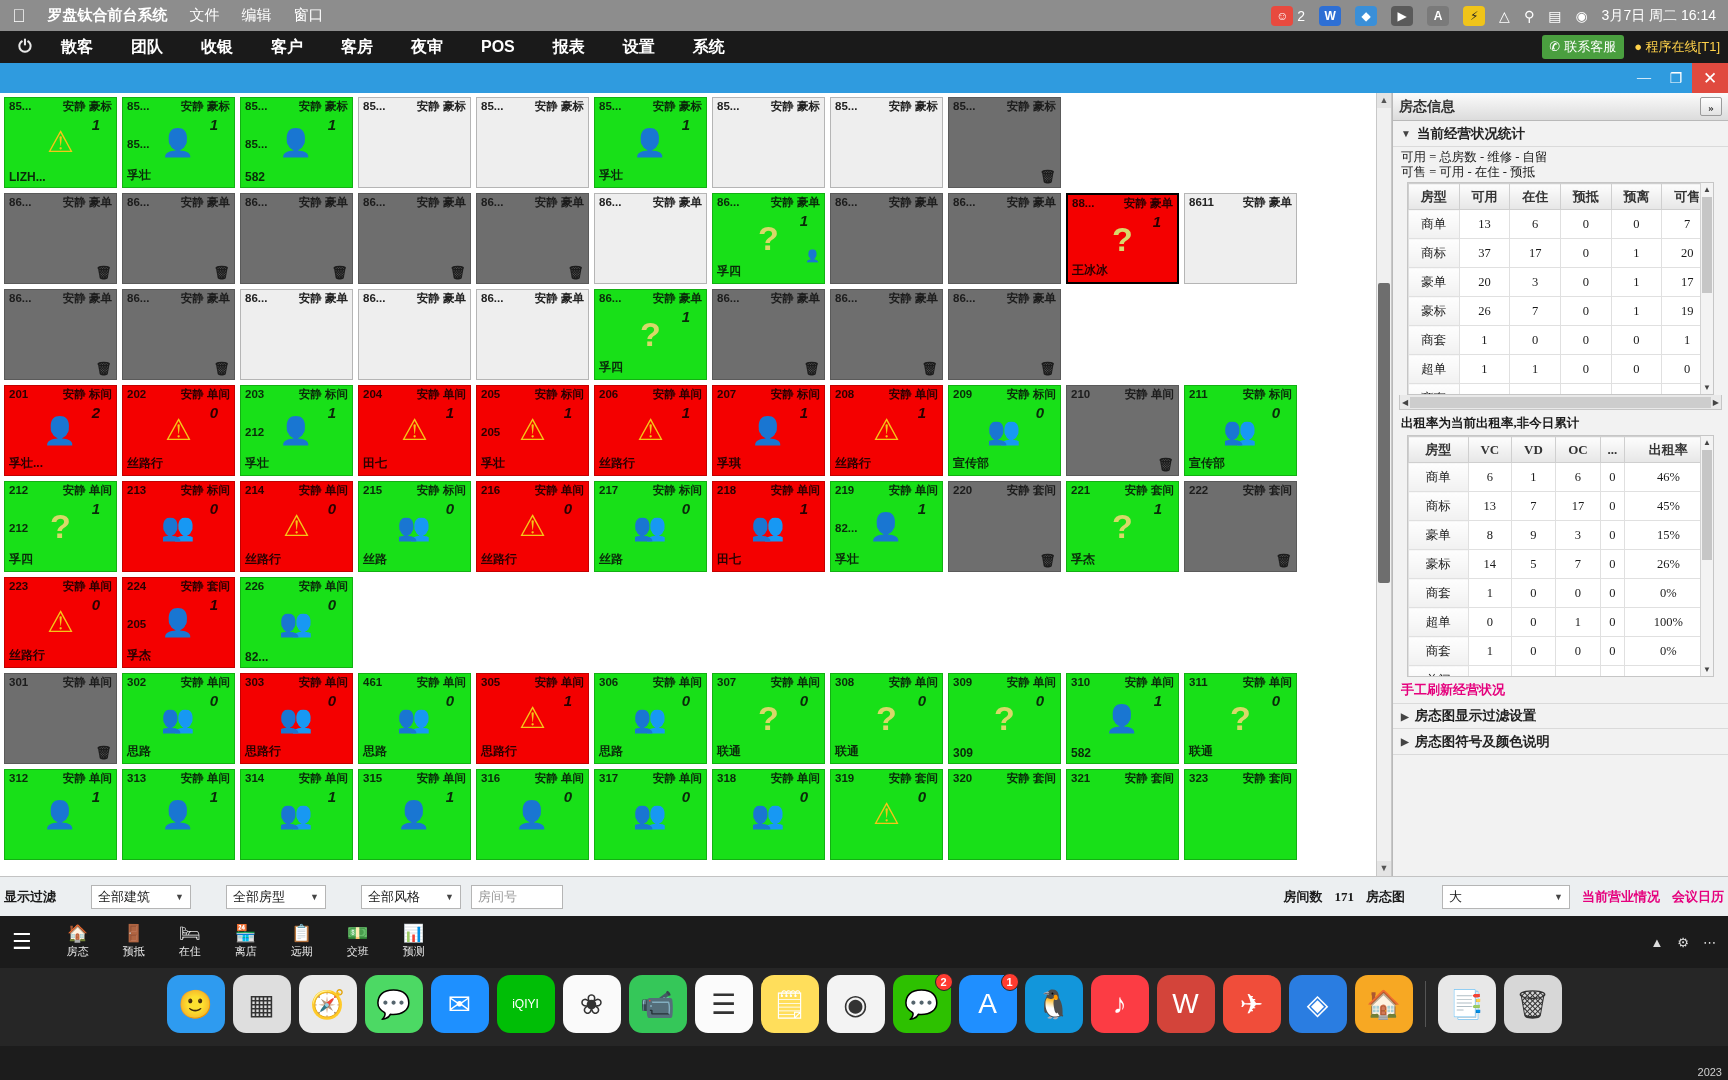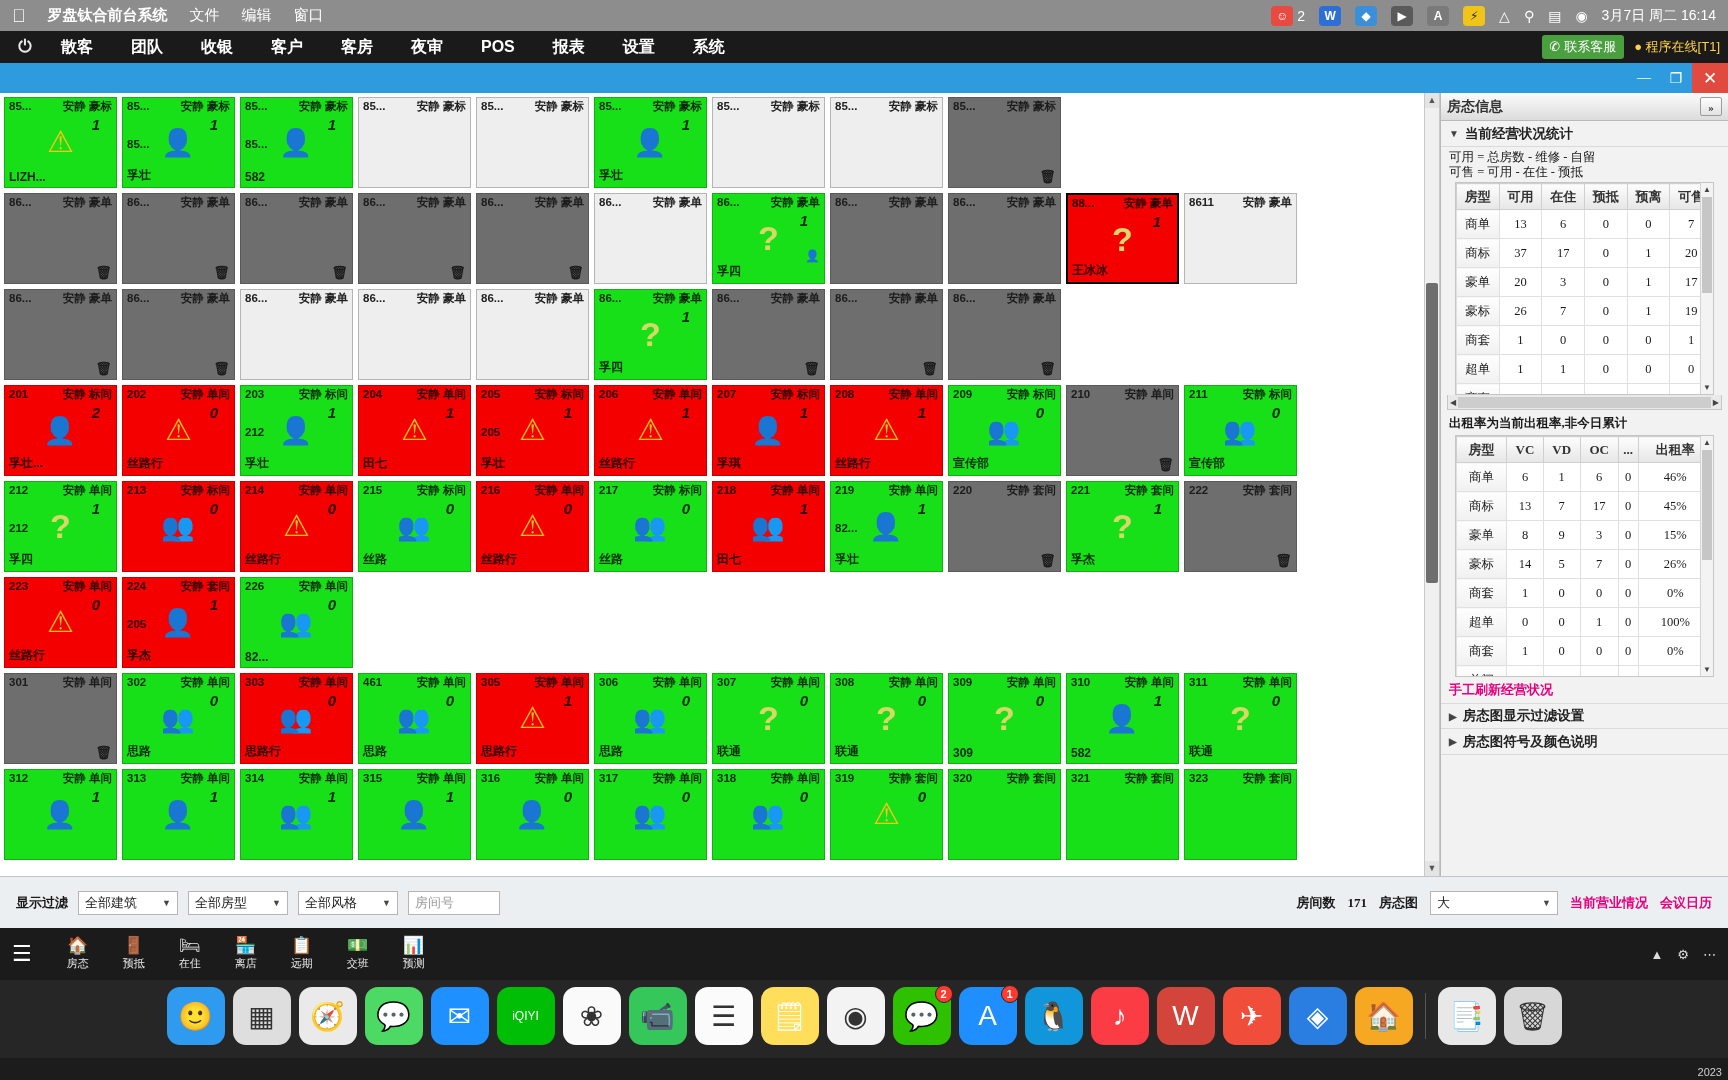--- a/index.html
+++ b/index.html
@@ -63,21 +63,21 @@
 
   
   .vscroll{ width:16px; background:#f0f0f0; border-left:1px solid #c8c8c8;
     border-right:1px solid #c8c8c8; position:relative;}
   .vscroll .arrow{ height:15px; background:#e4e4e4; text-align:center;
     font-size:9px; color:#555; line-height:15px;}
   .vscroll .thumb{ position:absolute; left:1px; right:1px; top:190px; height:300px;
     background:#6e6e6e; border-radius:2px;}
 
   
-  .sidepanel{ width:288px; background:#f2f2f2; border-left:1px solid #b9b9b9;
+  .sidepanel{ width:336px; background:#f2f2f2; border-left:1px solid #b9b9b9;
     display:flex; flex-direction:column; font-size:13px; color:#222;}
   .sp-head{ height:28px; background:linear-gradient(#fbfbfb,#dcdcdc);
     border-bottom:1px solid #b9b9b9; display:flex; align-items:center;
     padding:0 6px; font-weight:bold; font-size:14px; color:#333;
     font-family:"Liberation Serif",serif;}
   .sp-head .expand{ margin-left:auto; width:22px; height:19px; border:1px solid #9b9b9b;
     background:linear-gradient(#fefefe,#e2e2e2); border-radius:2px; font-size:11px;
     display:flex; align-items:center; justify-content:center;}
   .sp-sec{ height:26px; display:flex; align-items:center; gap:6px; padding:0 8px;
     border-bottom:1px solid #dadada; font-weight:bold; font-size:13.5px;
@@ -102,25 +102,25 @@
     background:#c6c6c6;}
   .hscroll{ height:15px; margin:0 6px 0 6px; background:#e9e9e9;
     border:1px solid #c6c6c6; border-top:none; display:flex; align-items:center;
     justify-content:space-between; font-size:8px; color:#444; padding:0 2px;}
   .hscroll .bar{ flex:1; height:11px; background:#cdcdcd; margin:0 2px;}
   .link-pink{ color:#e5007d; font-weight:bold; font-size:13px; padding:4px 8px;
     font-family:"Liberation Serif",serif;}
   .sp-foot{ border-top:1px solid #dadada;}
 
   
-  .filterbar{ height:52px; background:#eceff1; border-top:1px solid #c3c3c3;
-    display:flex; align-items:center; padding:0 16px; gap:10px; font-size:13px;
+  .filterbar{ height:40px; background:#eceff1; border-top:1px solid #c3c3c3;
+    display:flex; align-items:center; padding:0 4px; gap:10px; font-size:13px;
     font-weight:bold; color:#1a1a1a; font-family:"Liberation Serif",serif;}
   .sel{ height:24px; min-width:100px; background:#fff; border:1px solid #b5b5b5;
-    display:flex; align-items:center; padding:0 6px; font-weight:normal; font-size:13px;}
+    display:flex; align-items:center; padding:0 6px; font-weight:normal; font-size:13px;margin-left:25px;}
   .sel .cv{ margin-left:auto; font-size:9px; color:#444;}
   .txtin{ height:24px; width:92px; background:#fff; border:1px solid #b5b5b5;
     display:flex; align-items:center; padding:0 6px; color:#9a9a9a; font-weight:normal;}
   .fb-right{ margin-left:auto; display:flex; align-items:center; gap:12px;}
   .fb-right .lbl{ font-weight:bold;}
   .fb-right .num{ font-weight:bold;}
   .pinklink{ color:#e5007d; font-weight:bold;}
 
   
   .sysrow{ height:52px; background:#1b1b1b; display:flex; align-items:center;

